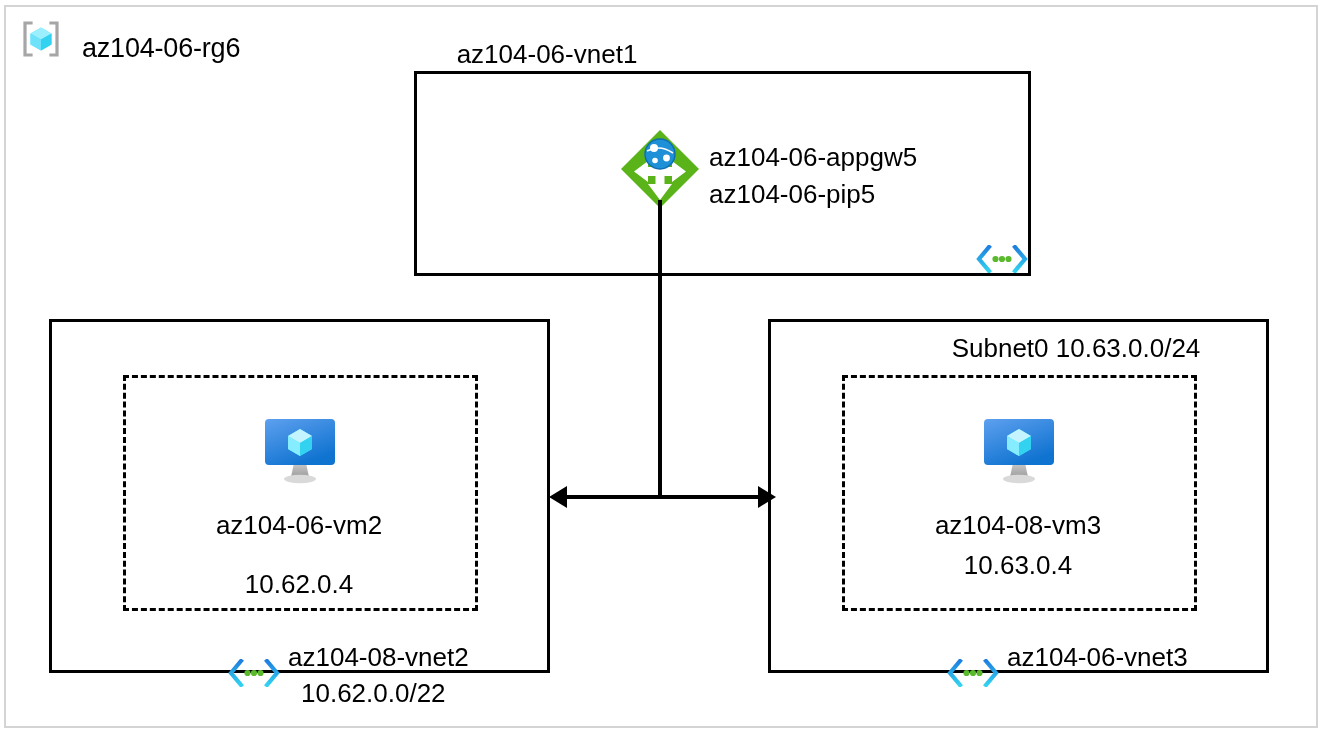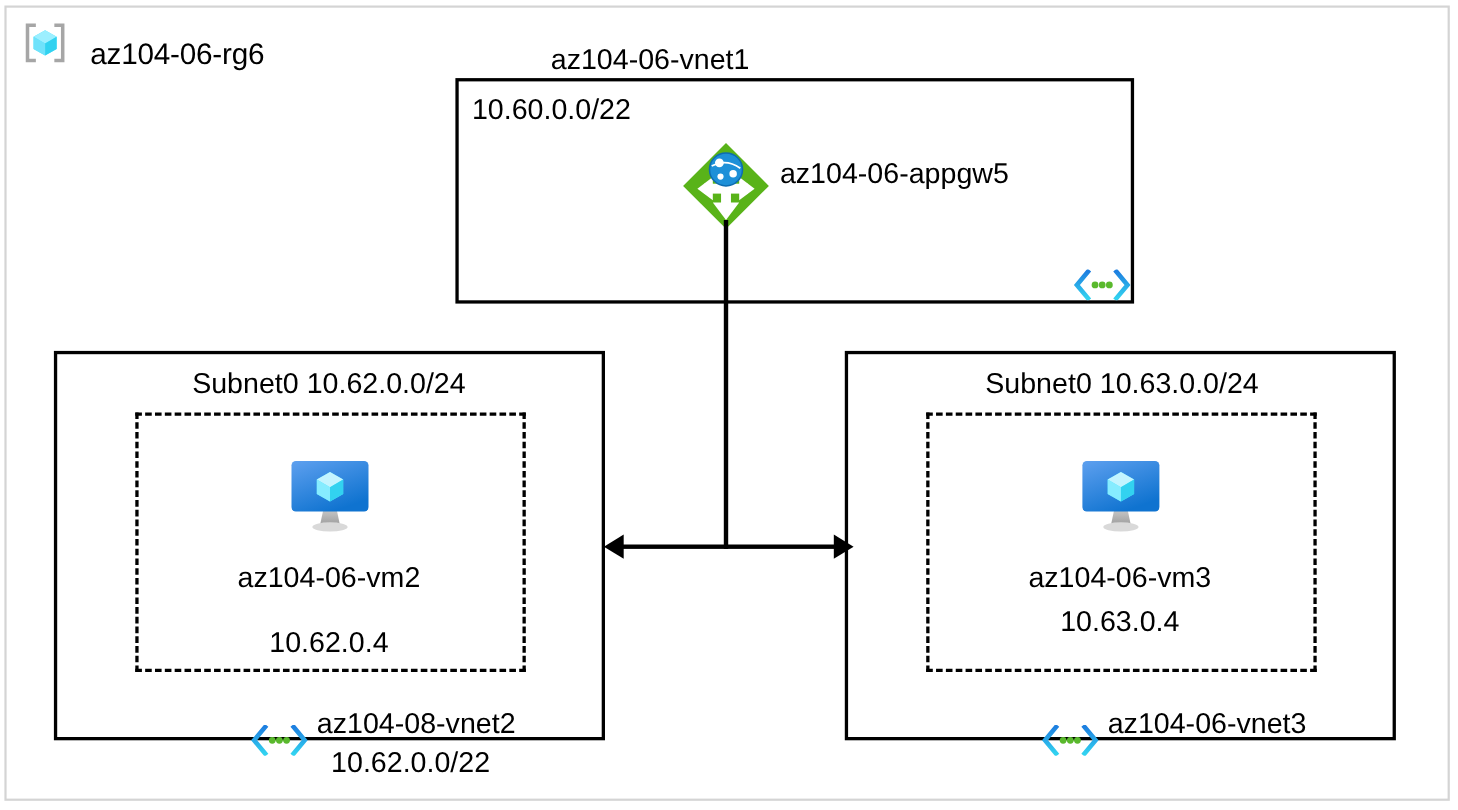--- a/index.html
+++ b/index.html
@@ -119,25 +119,24 @@
 
         <polygon points="21,9.5 31.5,15.5 31.5,26.5 21,32.5 10.5,26.5 10.5,15.5" fill="#50e6ff"></polygon>
         <polygon points="21,9.5 31.5,15.5 21,21.5 10.5,15.5" fill="#9cefff"></polygon>
         <polygon points="21,21.5 31.5,15.5 31.5,26.5 21,32.5" fill="#32d2f0"></polygon>
         <polygon points="21,21.5 21,32.5 10.5,26.5 10.5,15.5" fill="#6fe2fb"></polygon>
       </svg>
     </span>
     <span class="rg-title">az104-06-rg6</span>
   </div>
 
-  <div class="dtext center" style="left:547px; top:38px;margin-left:44px;">az104-06-vnet1</div>
+  <div class="dtext center" style="left:547px; top:38px;">az104-06-vnet1</div>
 
   <div class="solid-box" style="left:414px; top:71px; width:617px; height:205px;"></div>
 
-  <div class="dtext" style="left:429px; top:83px;">10.60.0.0/22</div>
 
   <span class="icon" style="left:618px; top:127px;">
     <svg width="84" height="84" viewBox="0 0 84 84">
       <polygon points="42,3 81,42 42,81 3,42" fill="#59b319"></polygon>
 
       <g fill="#ffffff">
         <rect x="37.5" y="30" width="9" height="33"></rect>
         <polygon points="42,73 30,57 54,57"></polygon>
         <rect x="22" y="40" width="40" height="9"></rect>
         <polygon points="16,44.5 30,34 30,55"></polygon>
@@ -149,20 +148,21 @@
       <g fill="#ffffff">
         <circle cx="36" cy="21" r="4"></circle>
         <circle cx="48.5" cy="31" r="3.4"></circle>
         <circle cx="37" cy="33.5" r="2.8"></circle>
       </g>
       <path d="M29 24 Q42 17 55 26" fill="none" stroke="#ffffff" stroke-width="1.6"></path>
     </svg>
   </span>
 
   <div class="dtext" style="left:709px; top:141px;">az104-06-appgw5</div>
+  <div class="dtext" style="left:709px; top:178px;">az104-06-pip5</div>
 
   <span class="icon" style="left:976px; top:245px;">
     <svg width="52" height="28" viewBox="0 0 52 28">
       <defs>
         <linearGradient id="chevGrad1" x1="0" y1="0" x2="0" y2="1">
           <stop offset="0%" stop-color="#1e7fe0"></stop>
           <stop offset="100%" stop-color="#32d2f0"></stop>
         </linearGradient>
       </defs>
       <path d="M13 2 L3 14 L13 26" fill="none" stroke="url(#chevGrad1)" stroke-width="4.2" stroke-linecap="square"></path>
@@ -174,21 +174,20 @@
   </span>
 
   <div class="v-line" style="left:658px; top:200px; height:299px;"></div>
 
   <div class="h-line" style="left:565px; top:495px; width:196px;"></div>
   <div class="arrow-head left" style="left:549px; top:486px;"></div>
   <div class="arrow-head right" style="left:758px; top:486px;"></div>
 
   <div class="solid-box" style="left:49px; top:319px; width:501px; height:354px;"></div>
 
-  <div class="dtext center" style="left:299px; top:332px;">Subnet0 10.62.0.0/24</div>
 
   <div class="dashed-box" style="left:123px; top:375px; width:355px; height:236px;"></div>
 
   <span class="icon" style="left:261px; top:415px;">
     <svg width="78" height="72" viewBox="0 0 78 72">
       <defs>
         <linearGradient id="vmScreen2" x1="0" y1="0" x2="0.55" y2="1">
           <stop offset="0%" stop-color="#5ea0ef"></stop>
           <stop offset="100%" stop-color="#0f73d0"></stop>
         </linearGradient>
@@ -227,21 +226,21 @@
       <circle cx="26" cy="14" r="3.1" fill="#5ab92d"></circle>
       <circle cx="32.5" cy="14" r="3.1" fill="#5ab92d"></circle>
     </svg>
   </span>
 
   <div class="dtext" style="left:288px; top:641px;">az104-08-vnet2</div>
   <div class="dtext" style="left:301px; top:677px;">10.62.0.0/22</div>
 
   <div class="solid-box" style="left:768px; top:319px; width:501px; height:354px;"></div>
 
-  <div class="dtext center" style="left:1020px; top:332px;">Subnet0 10.63.0.0/24</div>
+  <div class="dtext center" style="left:1076px; top:332px;">Subnet0 10.63.0.0/24</div>
 
   <div class="dashed-box" style="left:842px; top:375px; width:355px; height:236px;"></div>
 
   <span class="icon" style="left:980px; top:415px;">
     <svg width="78" height="72" viewBox="0 0 78 72">
       <defs>
         <linearGradient id="vmScreen3" x1="0" y1="0" x2="0.55" y2="1">
           <stop offset="0%" stop-color="#5ea0ef"></stop>
           <stop offset="100%" stop-color="#0f73d0"></stop>
         </linearGradient>
@@ -253,21 +252,21 @@
       <path d="M33 48 L45 48 L48 62 L30 62 Z" fill="url(#vmStand3)"></path>
       <ellipse cx="39" cy="64" rx="16" ry="4.2" fill="#d9d9d9"></ellipse>
       <rect x="4" y="4" width="70" height="46" rx="4" fill="url(#vmScreen3)"></rect>
       <polygon points="39,14 51,21 51,34 39,41 27,34 27,21" fill="#50e6ff"></polygon>
       <polygon points="39,14 51,21 39,28 27,21" fill="#c3f4ff"></polygon>
       <polygon points="39,28 51,21 51,34 39,41" fill="#32d2f0"></polygon>
       <polygon points="39,28 39,41 27,34 27,21" fill="#86ecff"></polygon>
     </svg>
   </span>
 
-  <div class="dtext center" style="left:1018px; top:509px;">az104-06-vm3</div>
+  <div class="dtext center" style="left:1018px; top:509px;">az104-08-vm3</div>
   <div class="dtext center" style="left:1018px; top:549px;">10.63.0.4</div>
 
   <span class="icon" style="left:947px; top:659px;">
     <svg width="52" height="28" viewBox="0 0 52 28">
       <defs>
         <linearGradient id="chevGrad3" x1="0" y1="0" x2="0" y2="1">
           <stop offset="0%" stop-color="#1e7fe0"></stop>
           <stop offset="100%" stop-color="#32d2f0"></stop>
         </linearGradient>
       </defs>

